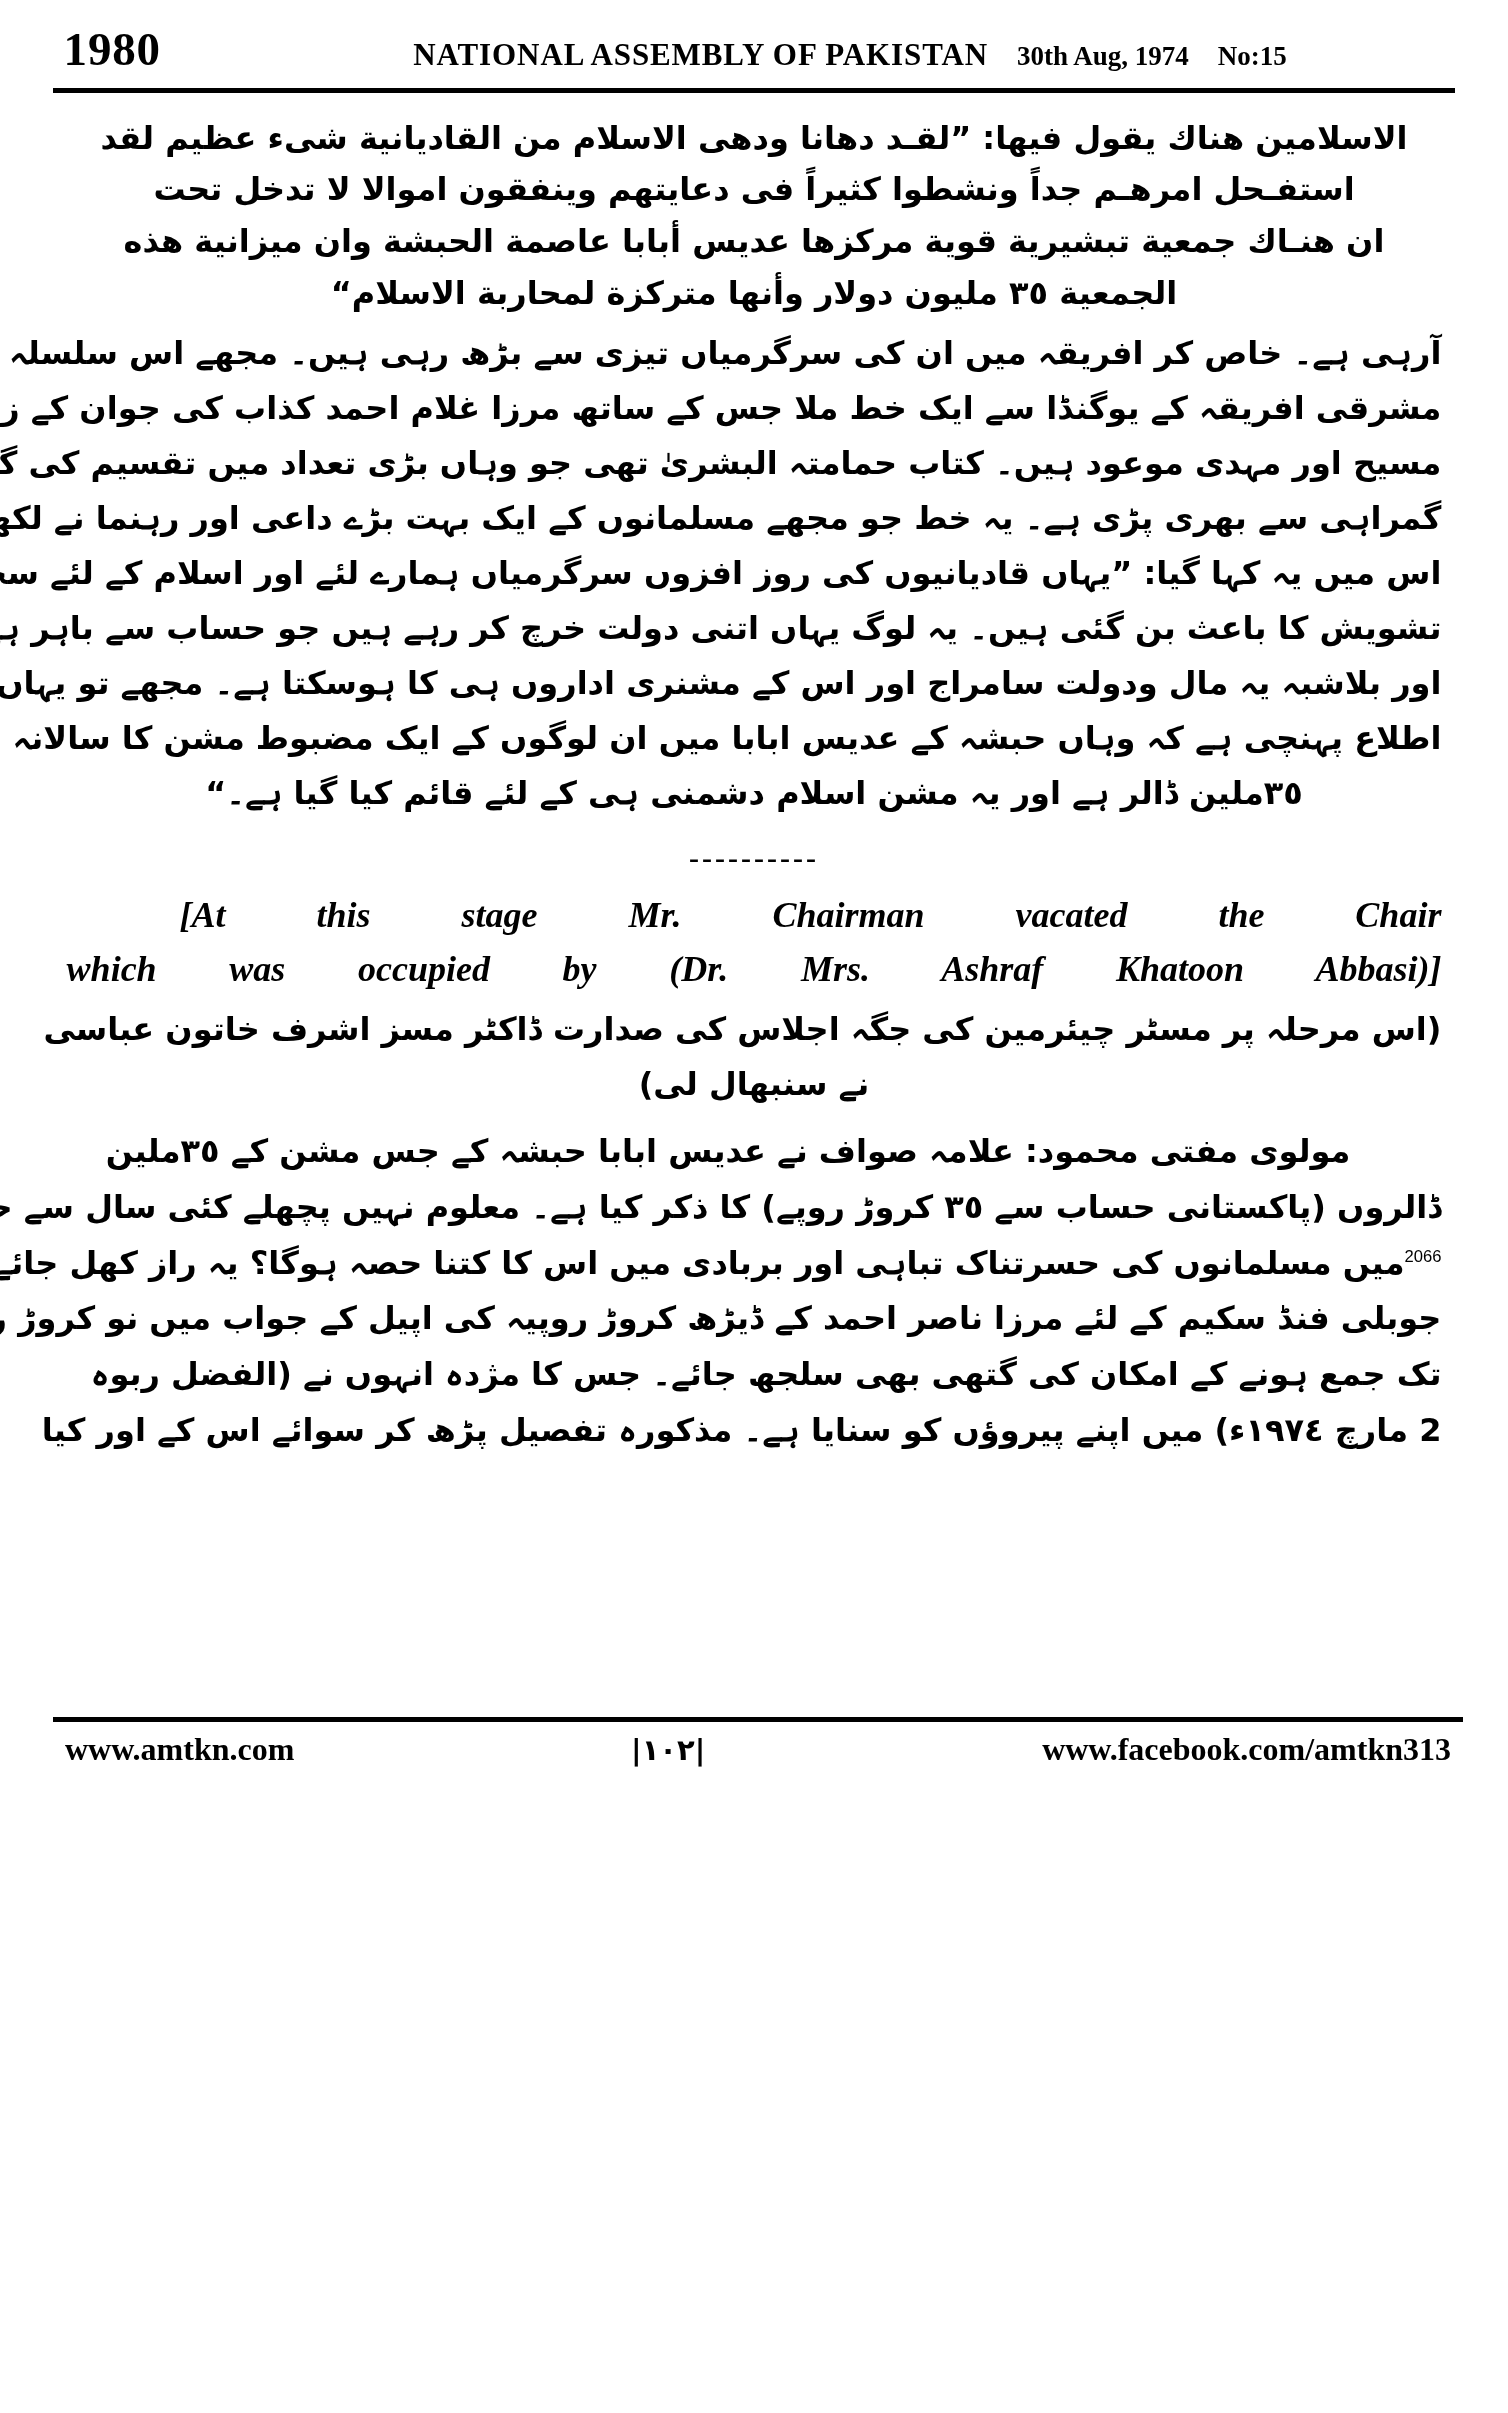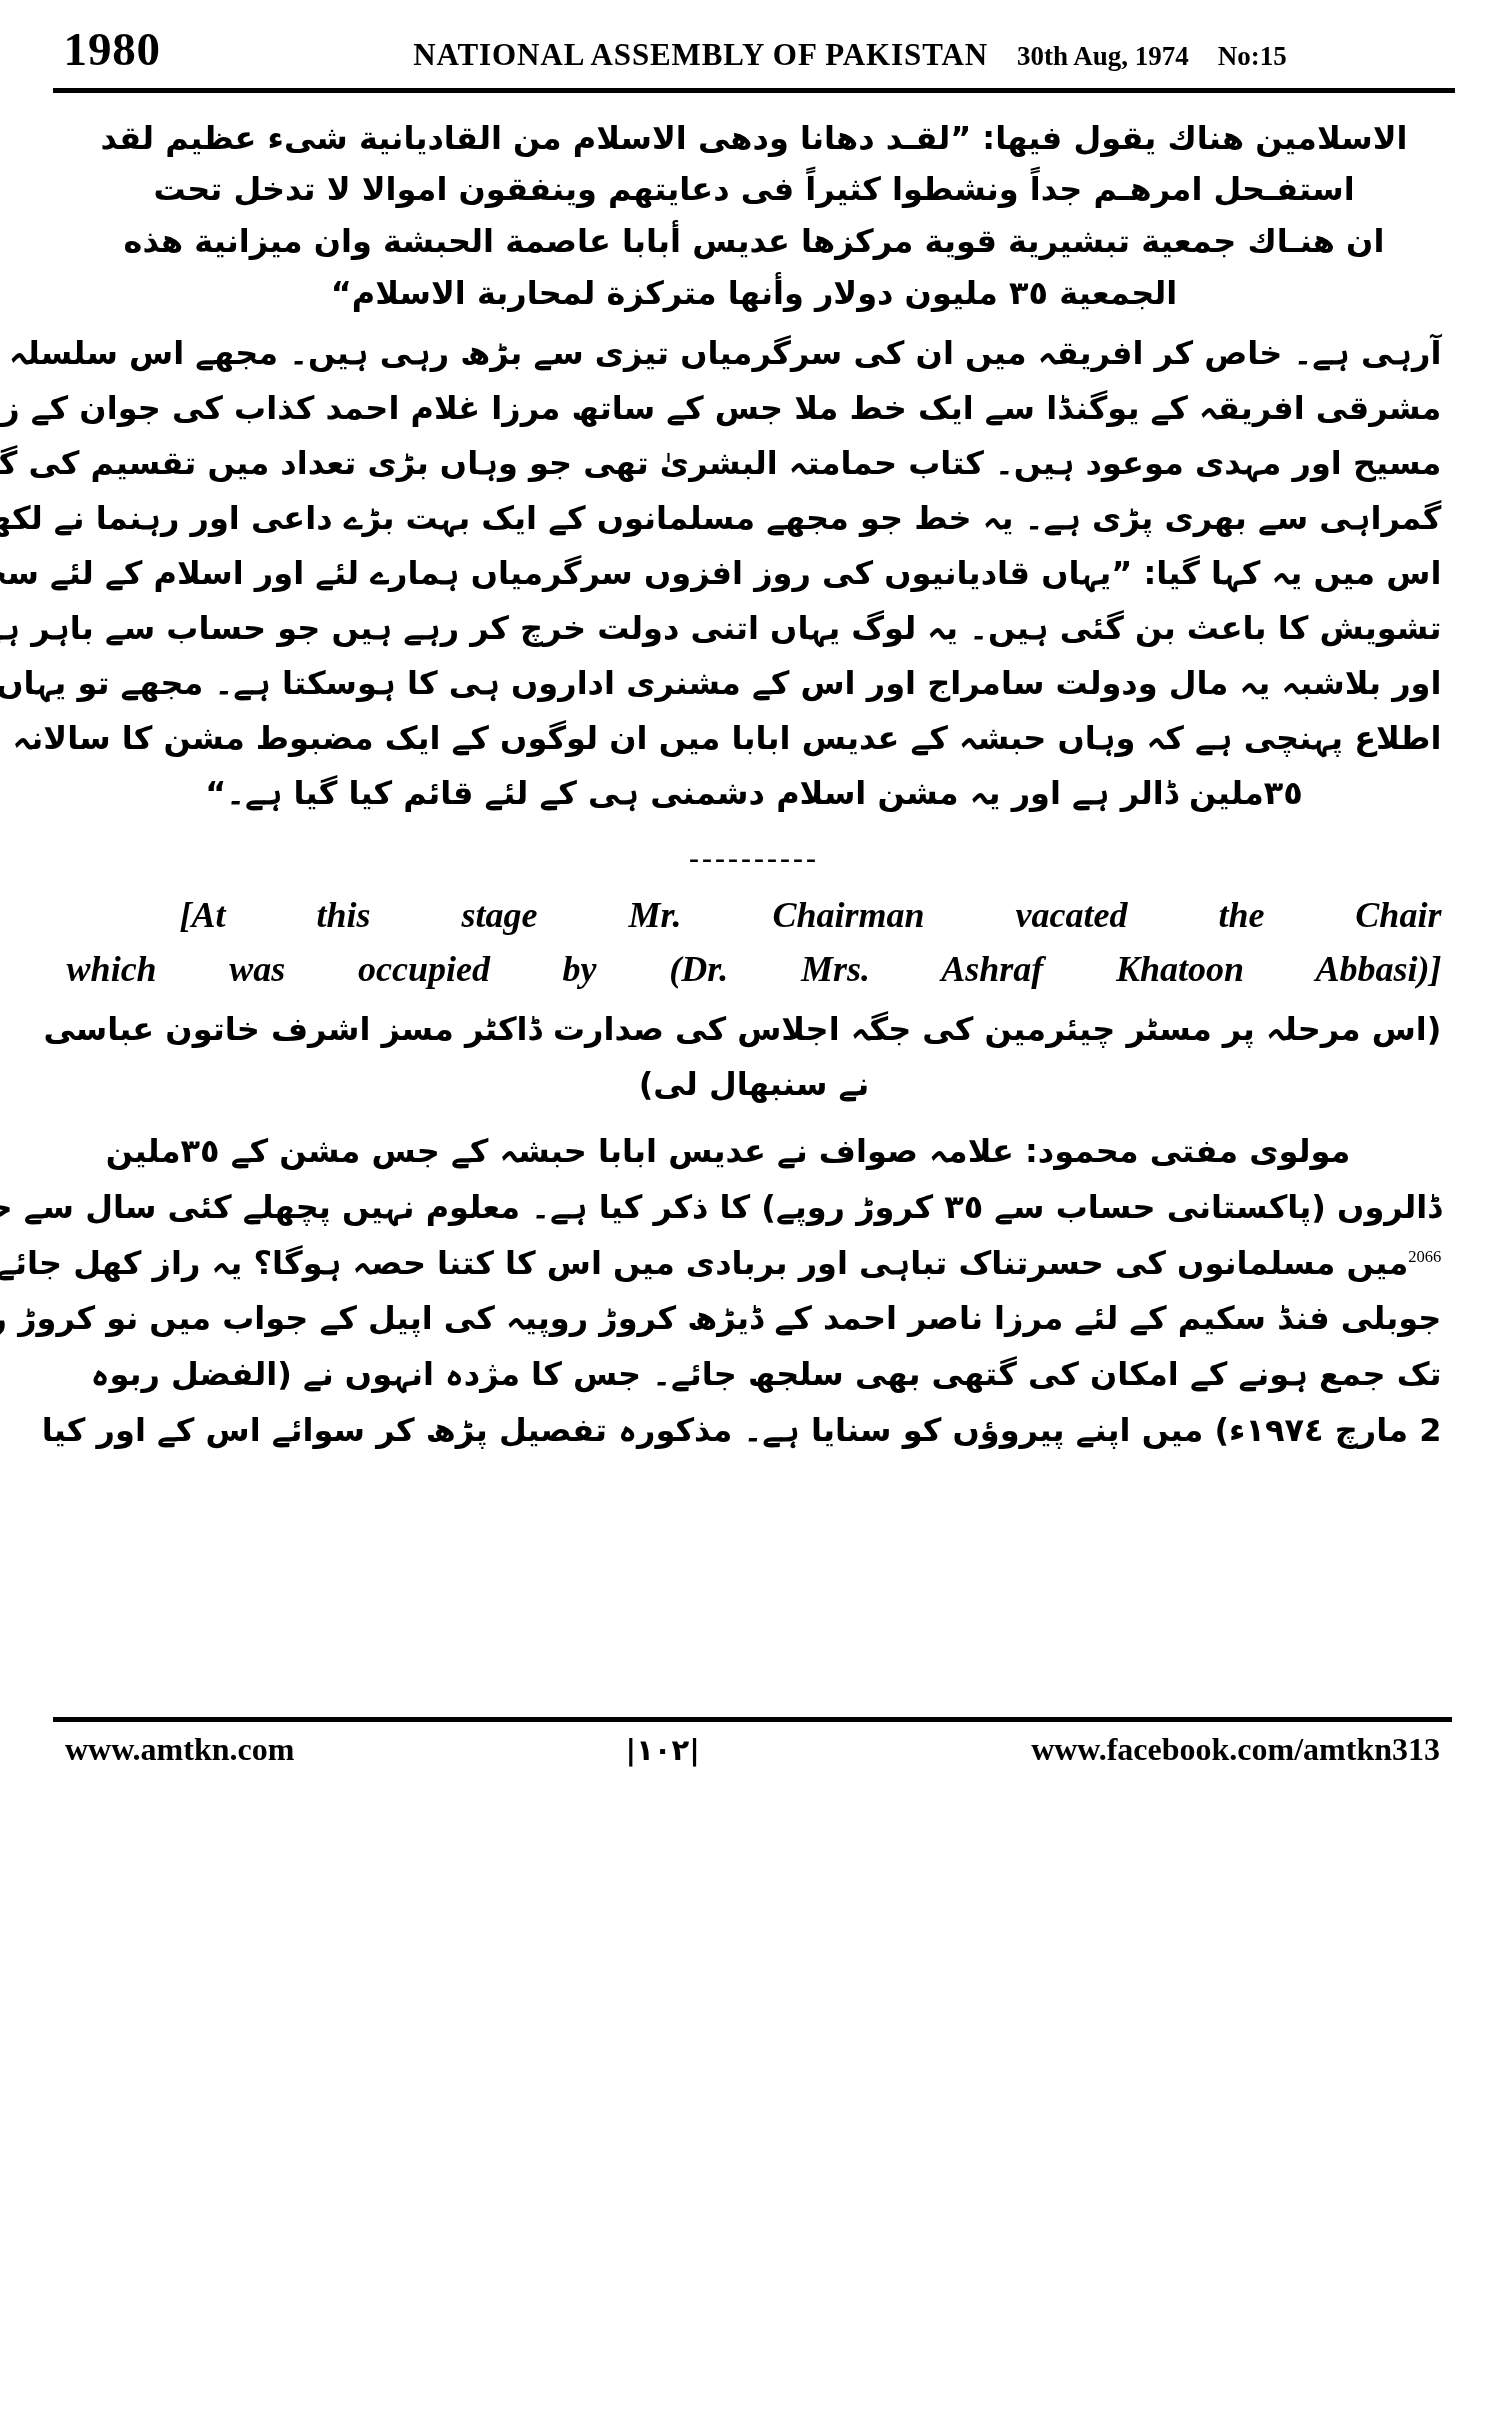--- a/index.html
+++ b/index.html
@@ -142,29 +142,29 @@
     line-height: 1.74;
     font-weight: 600;
     margin-top: 12px;
   }
   .speaker-block .line { display: block; white-space: nowrap; }
   .speaker-block .line.indent-start { padding-right: 91px; }
 
   .footnote-mark {
     font-size: 16.6px;
     vertical-align: super;
-    font-family: Liberation Serif, serif;
+    font-family: Liberation Sans, sans-serif;
     font-weight: normal;
   }
 
   
   .footer-wrap {
     position: absolute;
     left: 53px;
-    right: 56px;
+    right: 45px;
     bottom: 30px;
   }
   .rule-bottom {
     border: none;
     border-top: 5.3px solid #000;
     margin: 0 0 9px 0;
   }
   .footer {
     display: flex;
     align-items: center;

